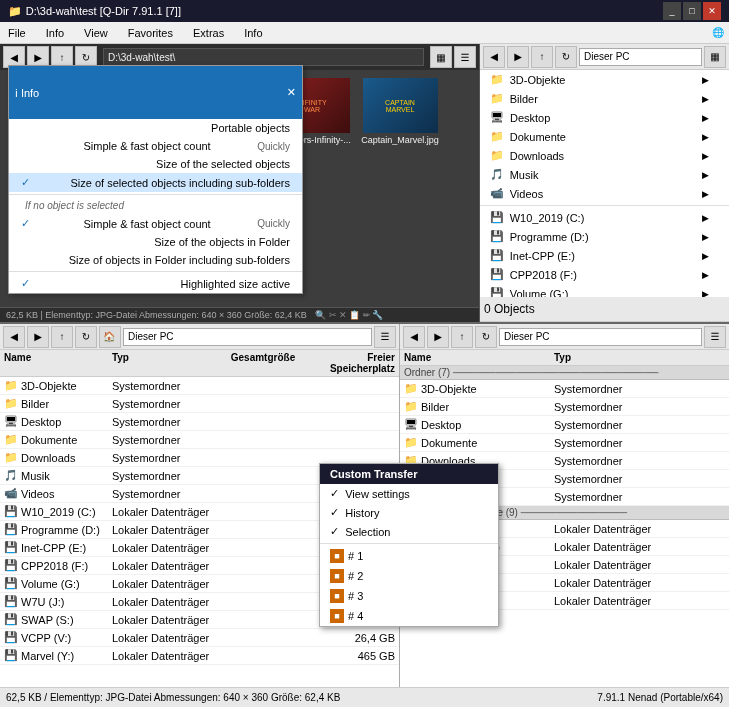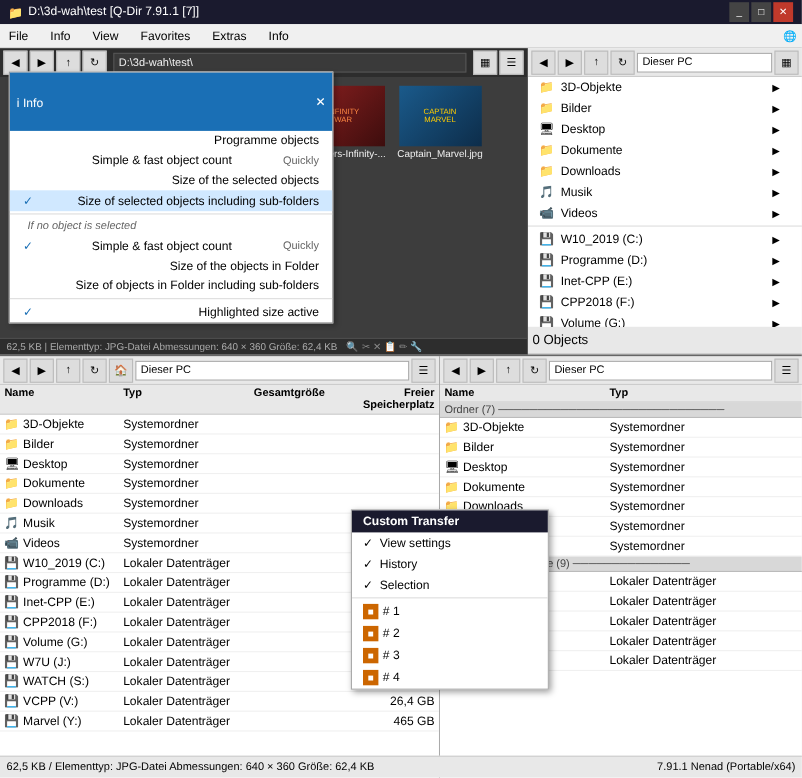--- a/index.html
+++ b/index.html
@@ -262,21 +262,21 @@
 </div>
 
 <div class="info-popup">
   <div class="info-header">
     <span>ℹ Info</span>
     <span style="cursor:pointer;">✕</span>
   </div>
 
   <div class="info-menu-item">
     <span style="width:16px;display:inline-block;"></span>
-    <span>Programme objects</span>
+    <span>Portable objects</span>
   </div>
   <div class="info-menu-item">
     <span style="width:16px;display:inline-block;"></span>
     <span>Simple &amp; fast object count</span>
     <span class="shortcut">Quickly</span>
   </div>
   <div class="info-menu-item">
     <span style="width:16px;display:inline-block;"></span>
     <span>Size of the selected objects</span>
   </div>
@@ -443,21 +443,21 @@
             <span class="file-icon icon-drive">💾</span>
             <span>W7U (J:)</span>
           </div>
           <div class="col-type">Lokaler Datenträger</div>
           <div class="col-size"></div>
           <div class="col-free" style="text-align:right;padding-right:4px;">39,0 GB</div>
         </div>
       <div class="file-row">
           <div class="col-name">
             <span class="file-icon icon-drive">💾</span>
-            <span>WATCH (S:)</span>
+            <span>SWAP (S:)</span>
           </div>
           <div class="col-type">Lokaler Datenträger</div>
           <div class="col-size"></div>
           <div class="col-free" style="text-align:right;padding-right:4px;">9,76 GB</div>
         </div>
       <div class="file-row">
           <div class="col-name">
             <span class="file-icon icon-drive">💾</span>
             <span>VCPP (V:)</span>
           </div>

